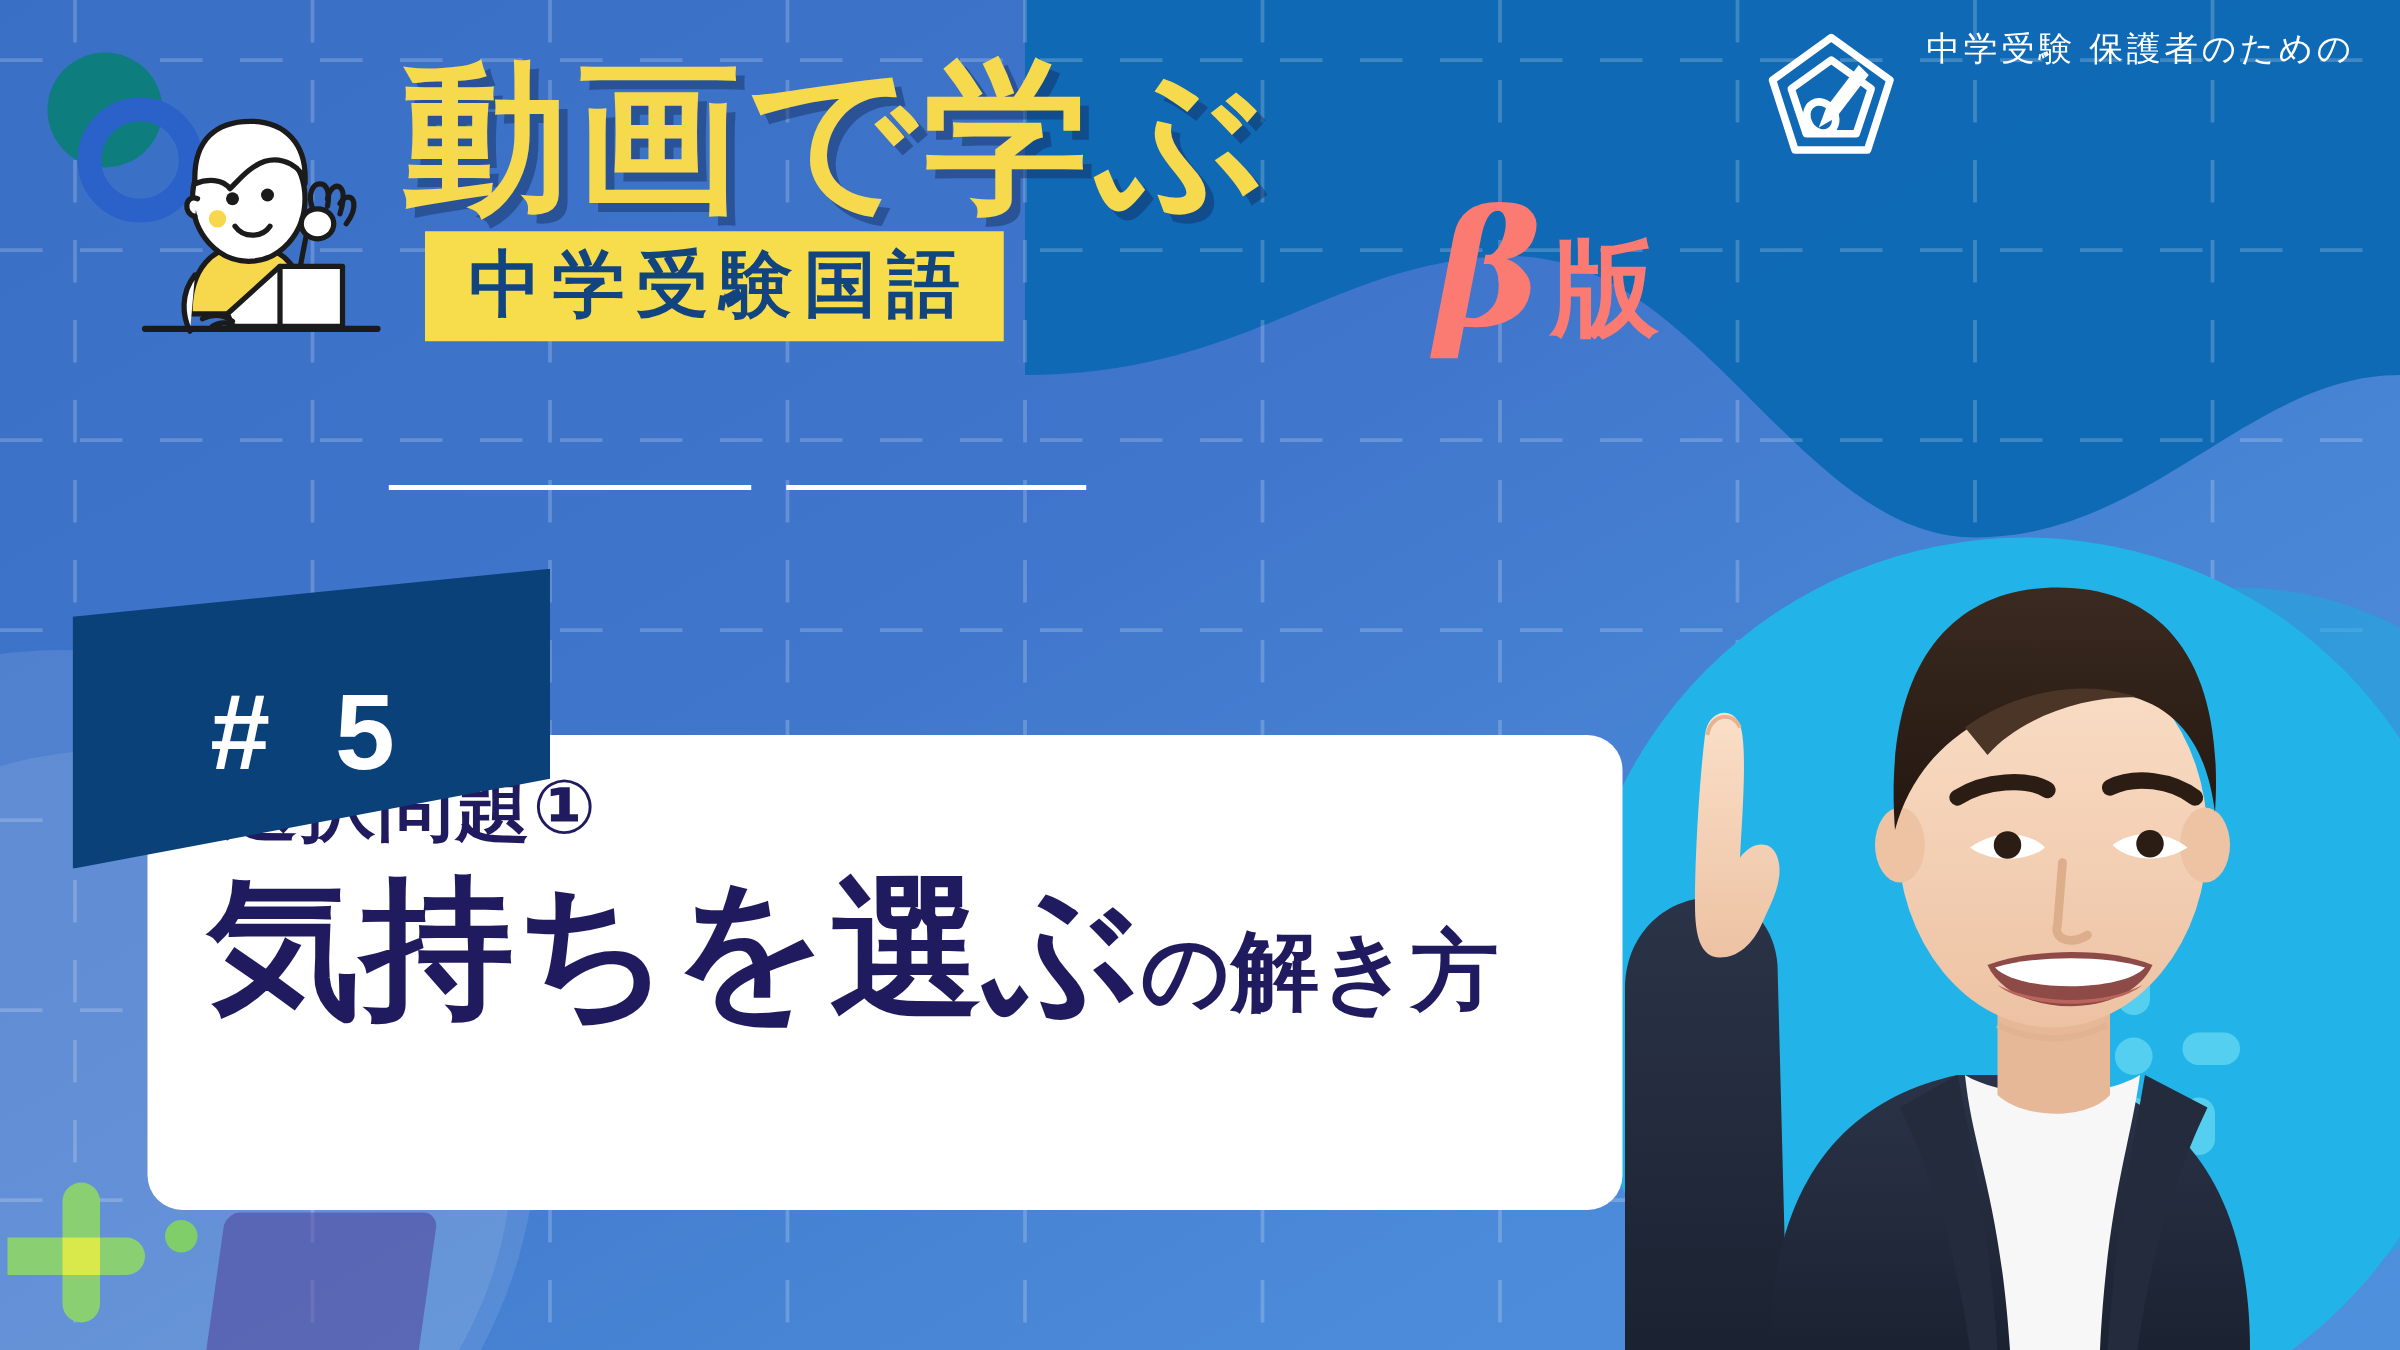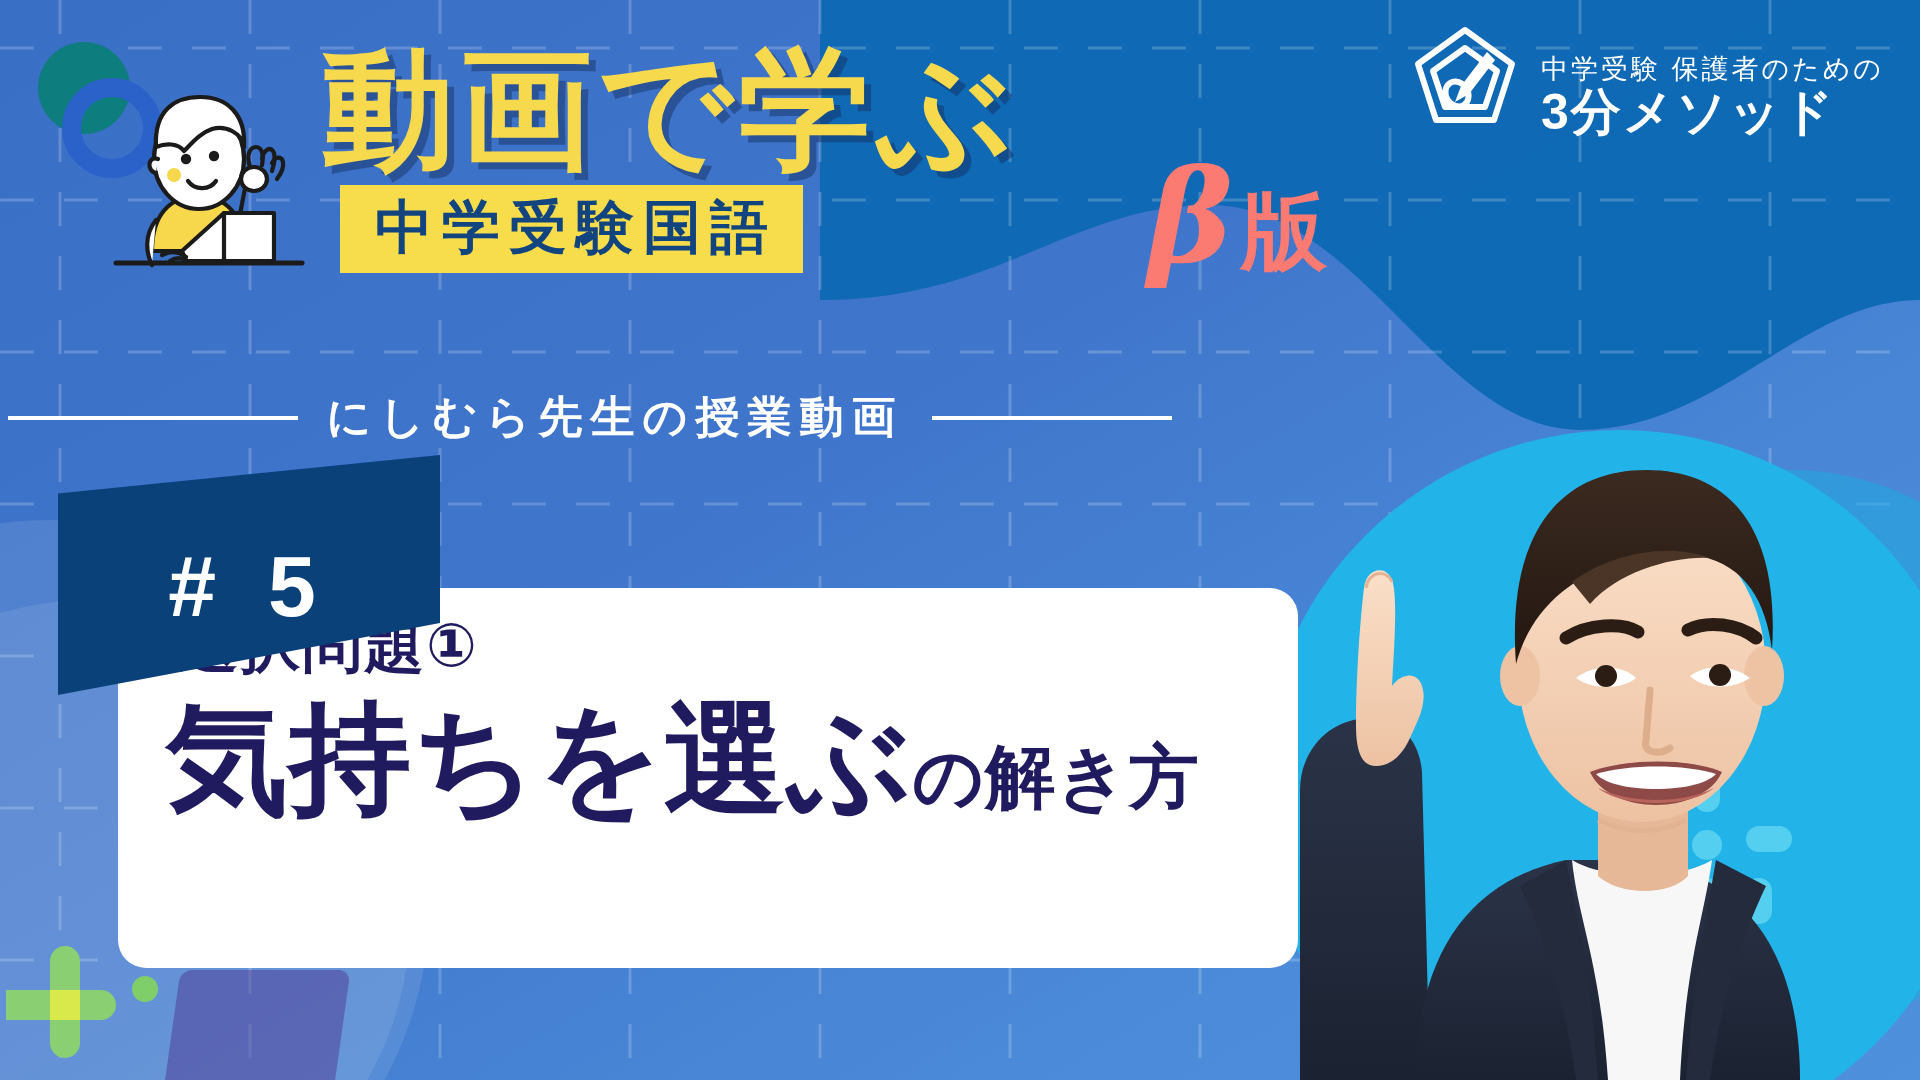--- a/index.html
+++ b/index.html
@@ -124,21 +124,21 @@
   .card-headline {
     position:absolute; left:48px; top:110px;
     white-space:nowrap; color:#201A5E; line-height:1;
   }
   .card-headline .big { font-size:122px; font-weight:700; letter-spacing:1px;text-align:center; }
   .card-headline .small { font-size:70px; font-weight:700; letter-spacing:1px; }
 
   
   .logo-block {
     position:absolute; right:36px; top:24px;
-    display:flex; align-items:flex-end; gap:22px; z-index:6;
+    display:flex; align-items:flex-start; gap:22px; z-index:6;
   }
   .logo-mark { width:108px; height:116px; flex:0 0 auto; }
   .logo-text { color:#ffffff; line-height:1.12; }
   .logo-text .lt-small {
     font-size:27px; font-weight:400; letter-spacing:3px; white-space:nowrap; display:block;
   }
   .logo-text .lt-big {
     font-size:50px; font-weight:700; letter-spacing:2px; white-space:nowrap; display:block;
   }
 
@@ -255,34 +255,32 @@
   <div class="title-sub-banner">
     <span>中学受験国語</span>
   </div>
 
   <div class="beta-badge">
     <span class="b-g">β</span><span class="b-ver">版</span>
   </div>
 
   <div class="presenter-line">
     <div class="rule"></div>
-    <div class="ptext">にしむら先生の授業動画</div>
     <div class="rule short"></div>
   </div>
 
   <div class="logo-block">
     <svg class="logo-mark" viewBox="0 0 108 116">
       <path d="M54 6 L101 40 L83 96 L25 96 L7 40 Z" fill="none" stroke="#ffffff" stroke-width="6" stroke-linejoin="round"></path>
       <path d="M54 24 L86 47 L74 83 L34 83 L22 47 Z" fill="none" stroke="#ffffff" stroke-width="6" stroke-linejoin="round"></path>
       <path d="M76 28 L50 62 L44 78 L58 70 L84 36 Z" fill="#ffffff"></path>
       <ellipse cx="46" cy="70" rx="11" ry="13" fill="none" stroke="#ffffff" stroke-width="6" transform="rotate(-32 46 70)"></ellipse>
     </svg>
     <div class="logo-text">
       <span class="lt-small">中学受験 保護者のための</span>
-      <span class="lt-big">3分メソッド</span>
     </div>
   </div>
 
   <div class="ribbon">
     <div class="num"># 5</div>
   </div>
 
   <div class="card">
     <div class="card-topic">選択問題①</div>
     <div class="card-headline">

